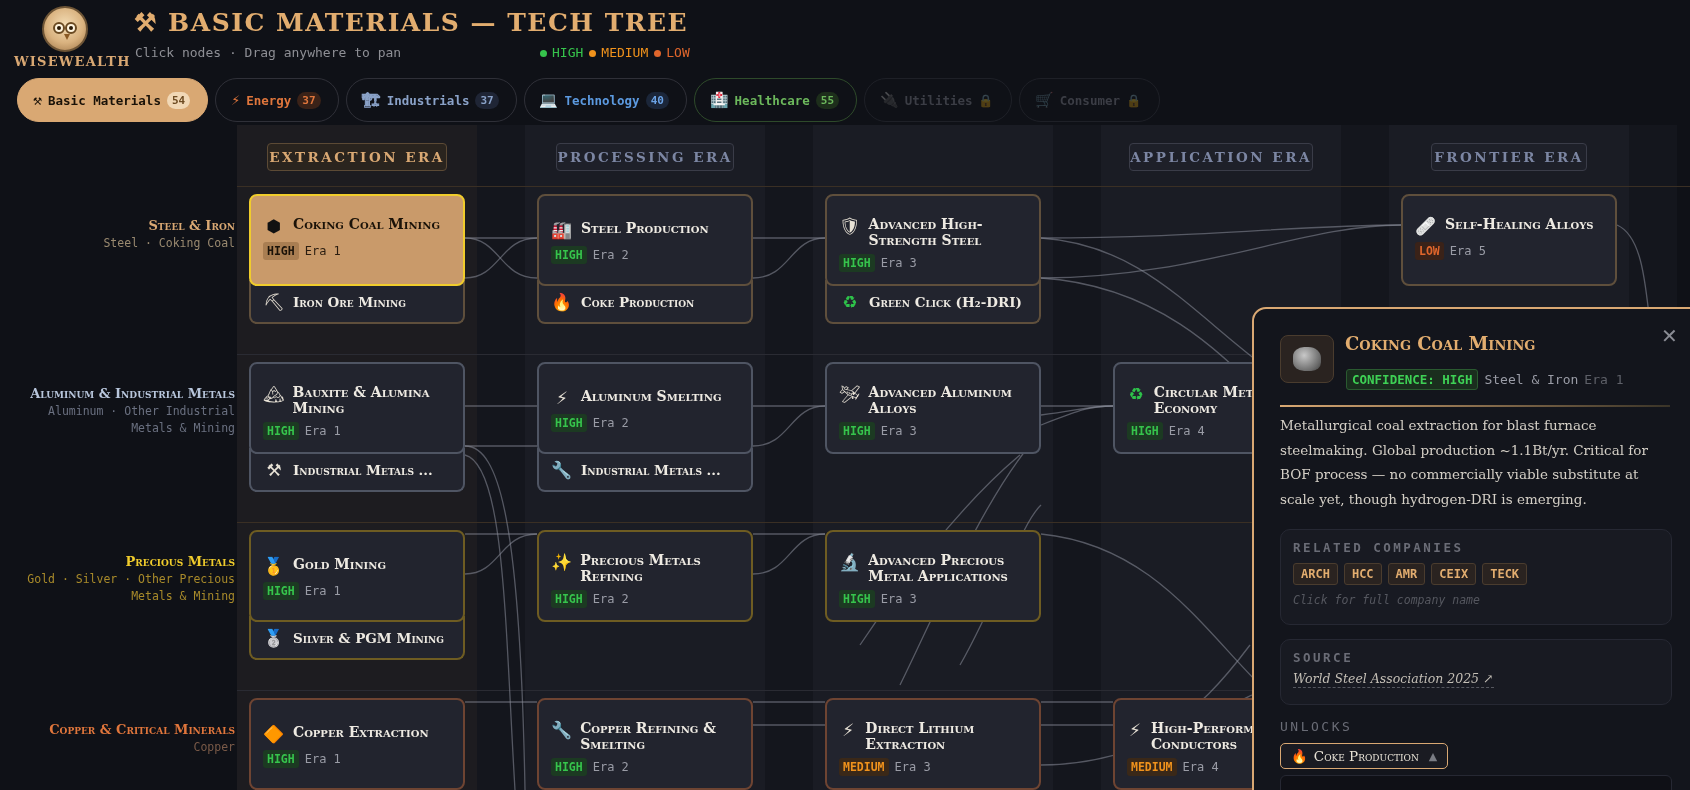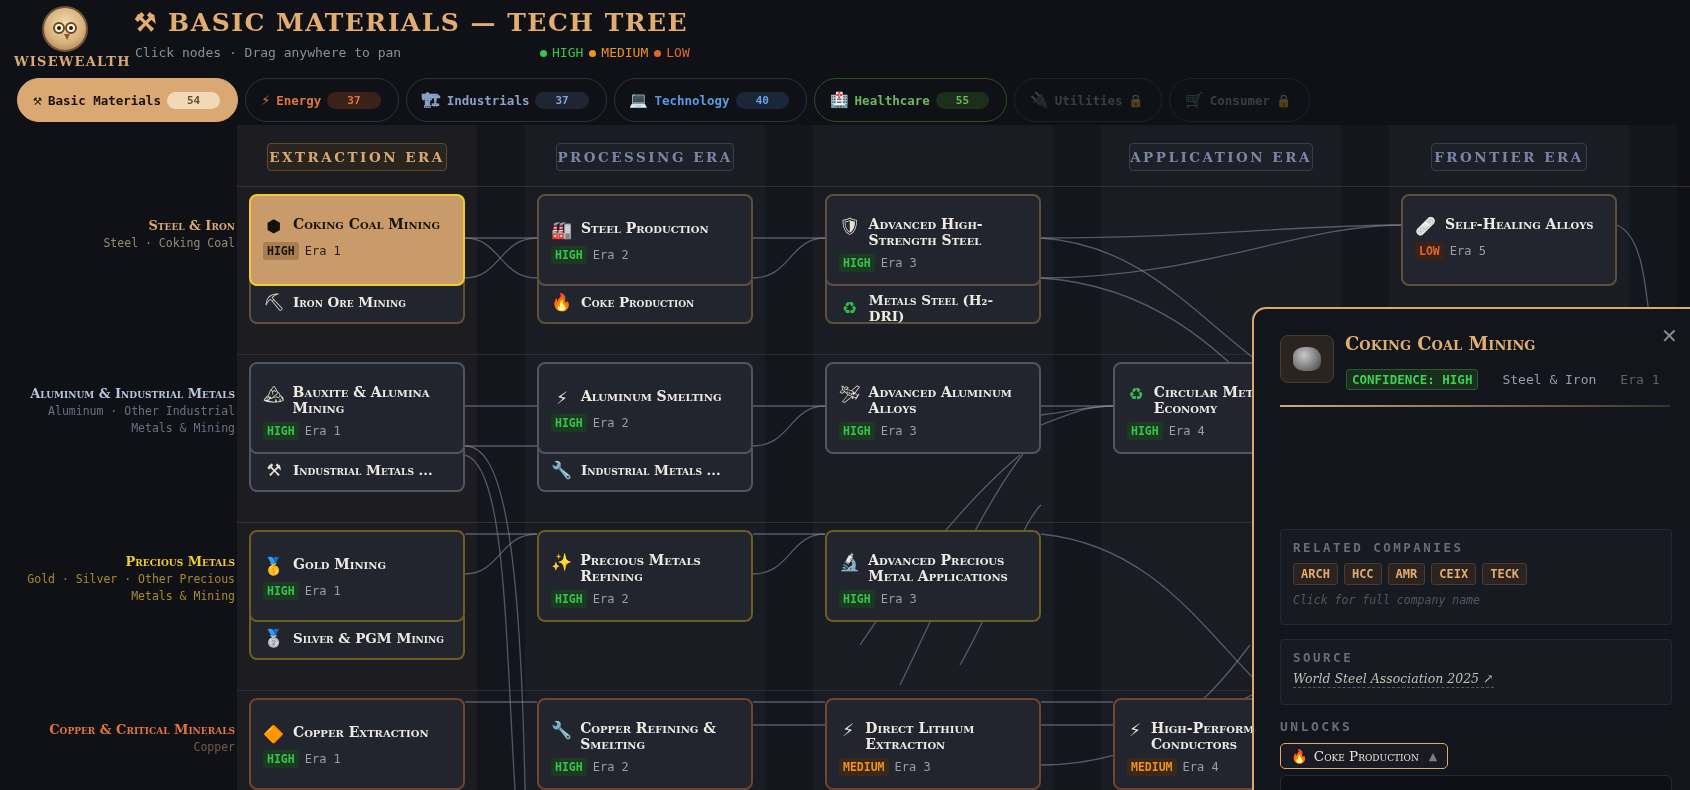--- a/index.html
+++ b/index.html
@@ -23,21 +23,21 @@
   .subtitle { position: absolute; left: 135px; top: 45px; font-family: "DejaVu Sans Mono", monospace;
     font-size: 13px; color: #8e8f95; }
   .legend { position: absolute; left: 540px; top: 45px; font-family: "DejaVu Sans Mono", monospace; font-size: 13px; display: flex; gap: 6px; }
   .legend .dot { display: inline-block; width: 7px; height: 7px; border-radius: 50%; margin-right: 5px; vertical-align: middle; }
 
   
   .tabs { position: absolute; left: 17px; top: 78px; display: flex; gap: 7px; }
   .tab { height: 44px; border-radius: 22px; border: 1px solid #2f3038; display: flex; align-items: center;
     padding: 0 17px 0 15px; font-family: "DejaVu Sans Mono", monospace; font-size: 12.5px; font-weight: bold; gap: 6px; cursor: pointer; }
   .tab .ic { font-size: 15px; }
-  .tab .count { font-size: 11px; padding: 2px 20px; border-radius: 9px; }
+  .tab .count { font-size: 11px; padding: 2px 5px; border-radius: 9px; }
   .tab.active { background: #d9a873; color: #1a1208; border-color: #d9a873; }
   .tab.active .count { background: #f1d8b6; color: #6d4b22; }
   .tab.energy { color: #e0763c; } .tab.energy .count { background: #3a2218; color: #e0763c; }
   .tab.industrials { color: #8aa2c8; } .tab.industrials .count { background: #1f2535; color: #8aa2c8; }
   .tab.technology { color: #5c9ae0; } .tab.technology .count { background: #1b2639; color: #6ba3e6; }
   .tab.healthcare { color: #6cb85c; border-color: #2e4a2a; } .tab.healthcare .count { background: #1d2e1b; color: #6cb85c; }
   .tab.locked { color: #3b3d45; border-color: #1e2027; }
 
   
   .canvas { position: absolute; left: 0; top: 125px; width: 1690px; height: 665px; overflow: hidden; }
@@ -83,36 +83,36 @@
 
   
   .panel { position: absolute; left: 1252px; top: 307px; width: 450px; height: 500px; background: #13151c;
     border: 2px solid #d9a873; border-radius: 14px 0 0 0; z-index: 10; padding: 0 0 0 24px; }
   .panel .close { position: absolute; left: 407px; top: 15px; color: #8a8c94; font-size: 20px; cursor: pointer; }
   .panel .thumb { position: absolute; left: 26px; top: 26px; width: 54px; height: 48px; border-radius: 8px;
     background: #2a2320; border: 1px solid #4a3c2e; display: flex; align-items: center; justify-content: center; }
   .panel .thumb .rock { width: 28px; height: 24px; background: radial-gradient(circle at 40% 35%, #c8c8c8, #6a6a6a 70%, #3a3a3a); border-radius: 40% 45% 35% 40%; }
   .panel .ptitle { position: absolute; left: 91px; top: 24px; font-family: "DejaVu Serif", serif; font-weight: bold;
     font-variant: small-caps; font-size: 18px; color: #e2ad6f; white-space: nowrap; }
-  .panel .pmeta { position: absolute; left: 92px; top: 60px; display: flex; gap: 24px; align-items: center;
+  .panel .pmeta { position: absolute; left: 92px; top: 60px; display: flex; gap: 6px; align-items: center;
     font-family: "DejaVu Sans Mono", monospace; font-size: 13px; white-space: nowrap; justify-content: space-between; }
   .conf { border: 1px solid #2a5a30; background: #1a2e1e; color: #3ed155; font-weight: bold; padding: 2px 5px; border-radius: 3px; font-size: 12.5px; }
   .panel .hr { position: absolute; left: 26px; top: 96px; width: 390px; height: 2px; background: linear-gradient(90deg, #d9a873, #3a3428); }
   .panel .desc { position: absolute; left: 26px; top: 104px; width: 395px; font-family: "DejaVu Serif", serif;
     font-size: 13.5px; line-height: 24.5px; color: #d4cfc6; }
-  .card { position: absolute; left: 26px; width: 392px; border: 1px solid #262833; border-radius: 4px; background: #181a22; padding: 10px 12px; }
+  .card { position: absolute; left: 26px; width: 392px; border: 1px solid #262833; border-radius: 10px; background: #181a22; padding: 10px 12px; }
   .card .lbl { font-family: "DejaVu Sans Mono", monospace; font-size: 12.5px; font-weight: bold; letter-spacing: 2.5px; color: #6a6c76; }
   .tickers { display: flex; gap: 6px; margin-top: 8px; }
   .ticker { font-family: "DejaVu Sans Mono", monospace; font-size: 12px; font-weight: bold; color: #e2ad6f;
     background: #2a2320; border: 1px solid #4a3c2e; border-radius: 3px; padding: 3px 7px; cursor: pointer; }
   .hint { margin-top: 8px; font-family: "DejaVu Sans Mono", monospace; font-style: italic; font-size: 11.5px; color: #55575f; }
   .src { margin-top: 6px; font-family: "DejaVu Serif", serif; font-style: italic; font-size: 12.5px; color: #c4bfb6;
     border-bottom: 1px dashed #55575f; display: inline-block; padding-bottom: 1px; cursor: pointer; }
   .unlocks-lbl { position: absolute; left: 26px; top: 410px; font-family: "DejaVu Sans Mono", monospace;
-    font-size: 13px; font-weight: bold; letter-spacing: 2.5px; color: #6a6c76; }
+    font-size: 13px; font-weight: normal; letter-spacing: 2.5px; color: #6a6c76; }
   .unlock-btn { position: absolute; left: 26px; top: 434px; height: 26px; border: 1px solid #d9a873; border-radius: 5px;
     display: flex; align-items: center; gap: 6px; padding: 0 10px; font-family: "DejaVu Serif", serif;
     font-variant: small-caps; font-size: 13.5px; color: #e8e2d6; cursor: pointer; background: #1a1b22; }
   .unlock-btn .caret { color: #7a7c84; font-size: 11px; margin-left: 4px; }
   .unlock-card { position: absolute; left: 26px; top: 466px; width: 392px; height: 40px; background: #0f1016;
     border: 1px solid #262833; border-radius: 6px; }
 </style>
 </head>
 <body>
 
@@ -281,21 +281,21 @@
       </div>
     <div class="meta">
         <span class="badge b-high">HIGH</span>
         <span class="era-tag">Era 2</span>
       </div>
   </div>
 
   <div class="node sub steel" style="left:825px;top:155px;">
     <div class="head">
         <span class="ic" style="color:#2ec24a">♻</span>
-        <span class="nm">Metals Steel (H₂-DRI)</span>
+        <span class="nm">Green Click (H₂-DRI)</span>
       </div>
   </div>
   <div class="node main steel" style="left:825px;top:69px;">
     <div class="head">
         <span class="ic">🛡</span>
         <span class="nm">Advanced High-Strength Steel</span>
       </div>
     <div class="meta">
         <span class="badge b-high">HIGH</span>
         <span class="era-tag">Era 3</span>
@@ -458,20 +458,21 @@
   <div class="thumb">
       <div class="rock"></div>
     </div>
   <div class="ptitle">Coking Coal Mining</div>
   <div class="pmeta">
     <span class="conf">CONFIDENCE: HIGH</span>
     <span style="color:#9a9ca6">Steel &amp; Iron</span>
     <span style="color:#5e6068">Era 1</span>
   </div>
   <div class="hr"></div>
+  <div class="desc">Metallurgical coal extraction for blast furnace steelmaking. Global production ~1.1Bt/yr. Critical for BOF process — no commercially viable substitute at scale yet, though hydrogen-DRI is emerging.</div>
 
   <div class="card" style="top:220px;height:96px;">
     <div class="lbl">RELATED COMPANIES</div>
     <div class="tickers">
       <span class="ticker">ARCH</span>
       <span class="ticker">HCC</span>
       <span class="ticker">AMR</span>
       <span class="ticker">CEIX</span>
       <span class="ticker">TECK</span>
     </div>

